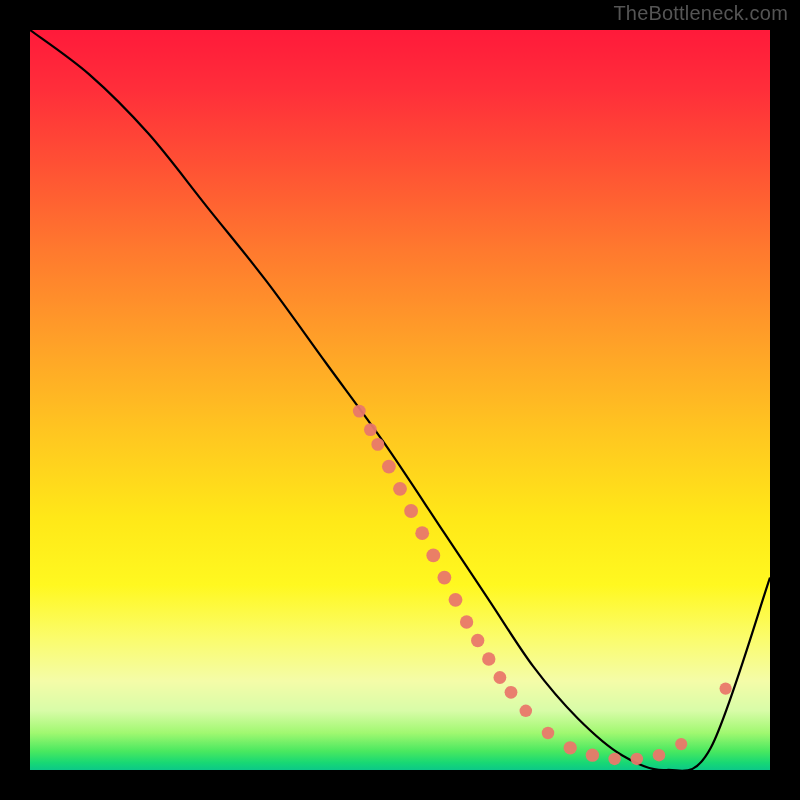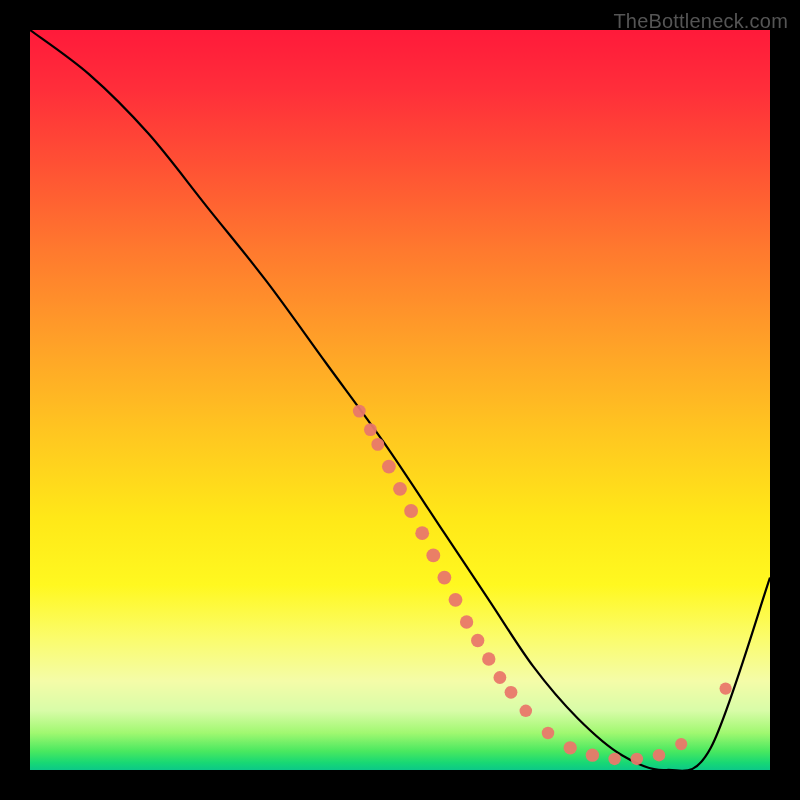--- a/index.html
+++ b/index.html
@@ -1,20 +1,20 @@
 <!DOCTYPE html>
 <html><head>
 <meta charset="utf-8">
 <style>
   * { margin: 0; padding: 0; box-sizing: border-box; }
   body { width: 800px; height: 800px; background: #000; position: relative; font-family: Arial, sans-serif; }
   .container { width: 800px; height: 800px; position: relative; background: #000; }
   .watermark {
     position: absolute;
-    top: 10px;
+    top: 2px;
     right: 12px;
     color: #555;
     font-size: 20px;
     font-weight: 500;
     z-index: 10;
     letter-spacing: 0.2px;
   }
   .plot-area {
     position: absolute;
     left: 30px;

